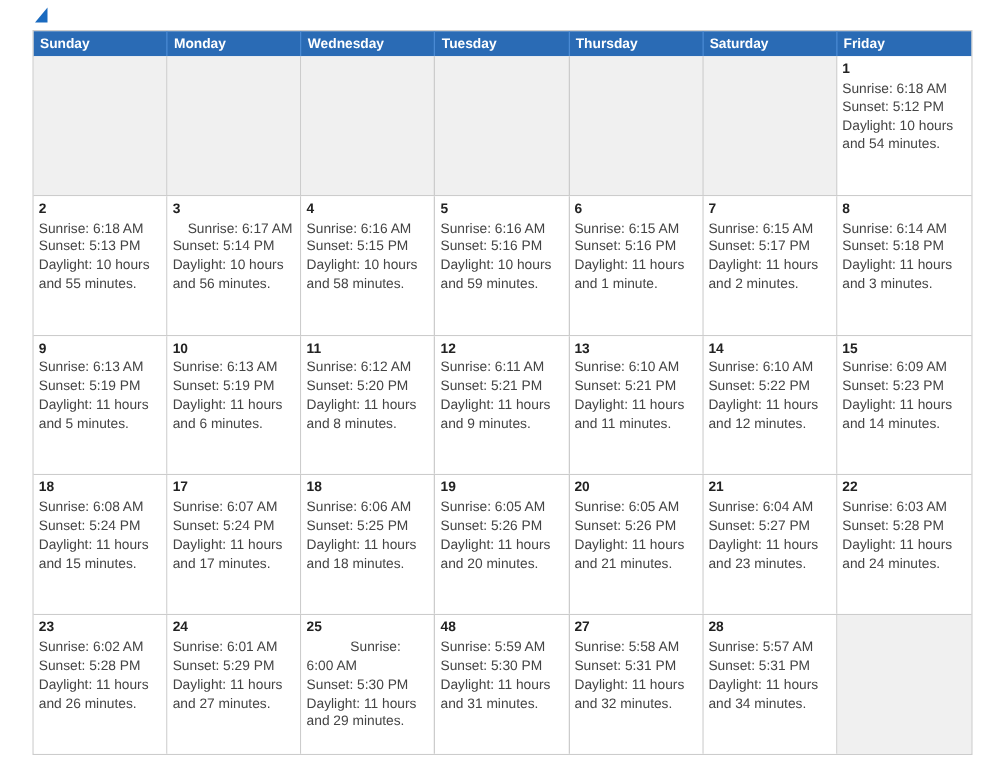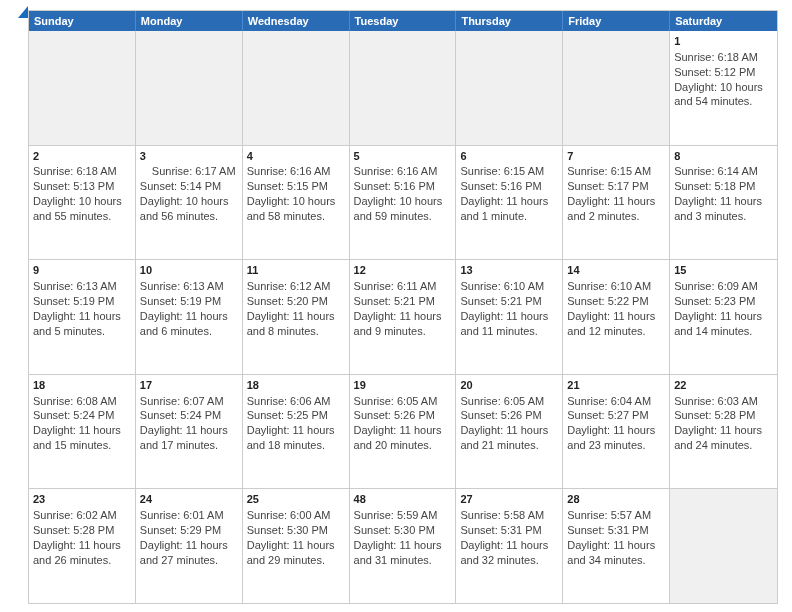--- a/index.html
+++ b/index.html
@@ -6,22 +6,23 @@
     body {
       font-family: Arial, sans-serif;
       background: #fff;
       width: 792px;
       height: 612px;
       overflow: hidden;
     }
     .page {
       width: 792px;
       height: 612px;
-      padding: 10px 14px 8px 16px;
-      display: flex;
+      padding: 10px 14px 8px 26px;
+      display: flex;
+      flex-direction: column;
     }
     .header {
       display: flex;
       align-items: flex-start;
       justify-content: space-between;
       margin-bottom: 6px;
     }
     .logo {
       display: flex;
       flex-direction: column;
@@ -148,22 +149,22 @@
     </div>
   </div>
 
   <div class="calendar">
     <div class="cal-header-row">
     <div class="cal-header-cell">Sunday</div>
         <div class="cal-header-cell">Monday</div>
         <div class="cal-header-cell">Wednesday</div>
         <div class="cal-header-cell">Tuesday</div>
         <div class="cal-header-cell">Thursday</div>
+        <div class="cal-header-cell">Saturday</div>
         <div class="cal-header-cell">Friday</div>
-        <div class="cal-header-cell">Saturday</div>
       </div>
     <div class="cal-body">
     <div class="cal-row">
           <div class="cal-cell empty shaded"></div>
           <div class="cal-cell empty shaded"></div>
           <div class="cal-cell empty shaded"></div>
           <div class="cal-cell empty shaded"></div>
           <div class="cal-cell empty shaded"></div>
           <div class="cal-cell empty shaded"></div>
           <div class="cal-cell"><span class="day-num">1</span><span class="day-info" style="white-space: pre-line;">Sunrise: 6:18 AM
@@ -263,21 +264,21 @@
         </div>
         <div class="cal-row">
           <div class="cal-cell"><span class="day-num">23</span><span class="day-info" style="white-space: pre-line;">Sunrise: 6:02 AM
 Sunset: 5:28 PM
 Daylight: 11 hours
 and 26 minutes.</span></div>
           <div class="cal-cell"><span class="day-num">24</span><span class="day-info" style="white-space: pre-line;">Sunrise: 6:01 AM
 Sunset: 5:29 PM
 Daylight: 11 hours
 and 27 minutes.</span></div>
-          <div class="cal-cell"><span class="day-num">25</span><span class="day-info" style="white-space: pre-line;">Sunrise: 6:00 AM
+          <div class="cal-cell"><span class="day-num">25</span><span class="day-info" style="white-space: pre-line; margin-left: 35px;">Sunrise: 6:00 AM
 Sunset: 5:30 PM
 Daylight: 11 hours
 and 29 minutes.</span></div>
           <div class="cal-cell"><span class="day-num">48</span><span class="day-info" style="white-space: pre-line;">Sunrise: 5:59 AM
 Sunset: 5:30 PM
 Daylight: 11 hours
 and 31 minutes.</span></div>
           <div class="cal-cell"><span class="day-num">27</span><span class="day-info" style="white-space: pre-line;">Sunrise: 5:58 AM
 Sunset: 5:31 PM
 Daylight: 11 hours

